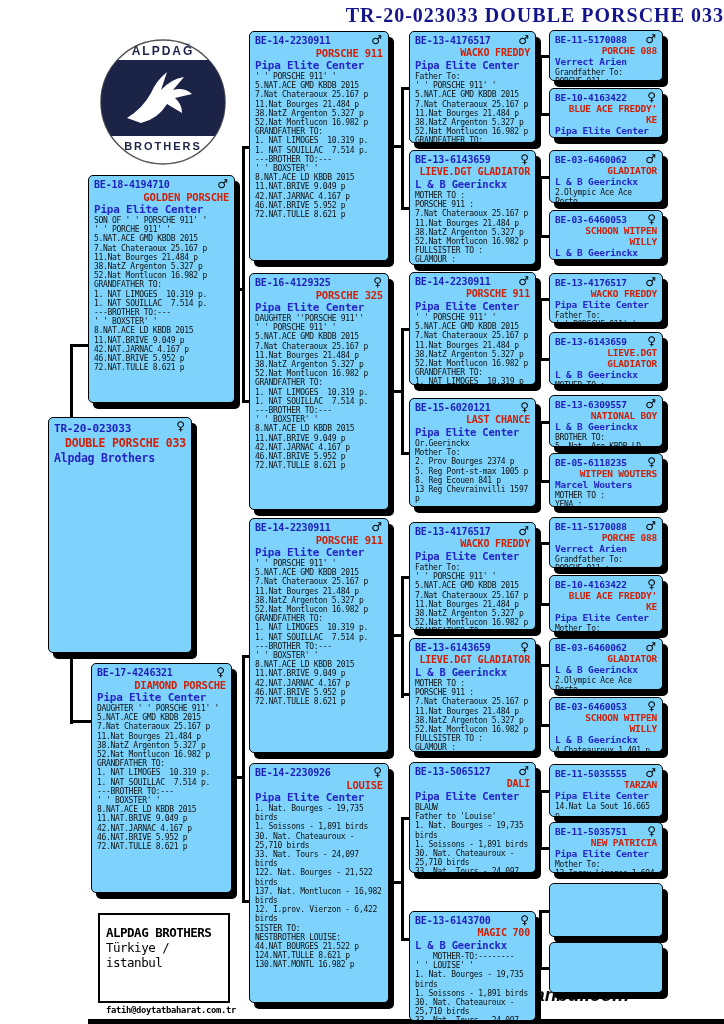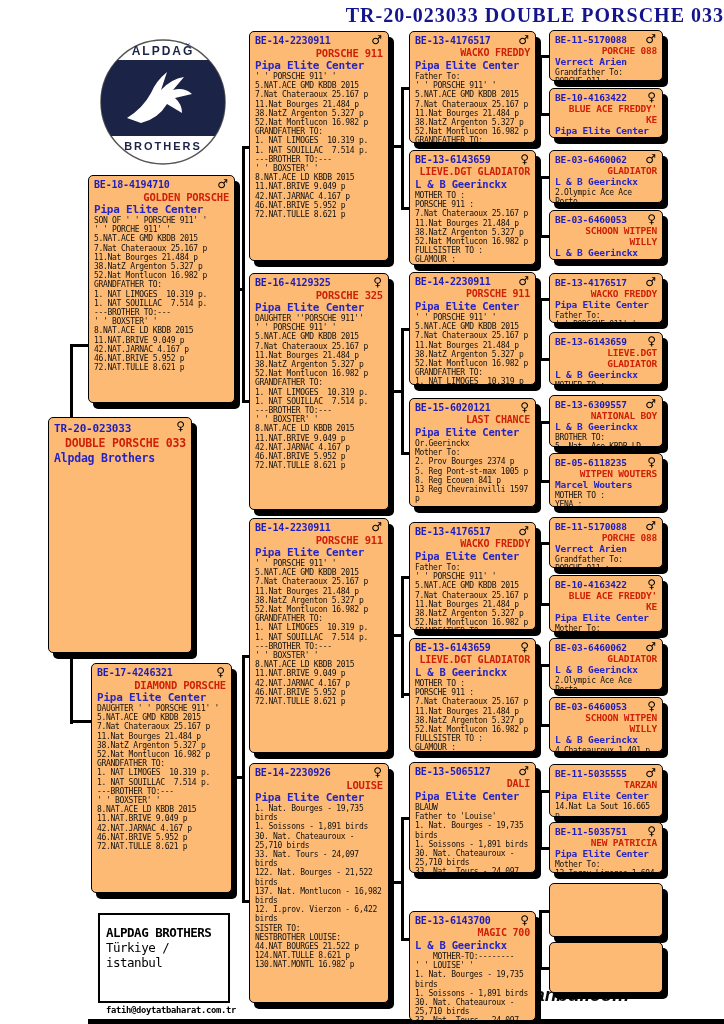--- a/index.html
+++ b/index.html
@@ -1,20 +1,20 @@
 <!DOCTYPE html>
 <html><head>
 <meta charset="utf-8">
 <style>
   html,body{margin:0;padding:0;background:#fff;}
   #page{position:relative;width:724px;height:1024px;background:#fff;overflow:hidden;
         font-family:"DejaVu Sans Mono",monospace;}
   .title{position:absolute;left:0;top:4px;width:724px;text-align:right;
          font:bold 20px "Liberation Serif",serif;color:#14148c;letter-spacing:1px;}
-  .box{position:absolute;background:#fdba74;border:1.6px solid #000;border-radius:5px;
+  .box{position:absolute;background:#7dd3fc;border:1.6px solid #000;border-radius:5px;
        box-shadow:5px 6px 0 #000;padding:3px 5px;overflow:hidden;z-index:2;box-sizing:border-box;}
   .sex{position:absolute;top:1px;right:6px;font:12px "DejaVu Sans",sans-serif;color:#000;}
   .ring{font:bold 10px/12px "DejaVu Sans Mono",monospace;color:#1d1dbb;letter-spacing:-0.2px;}
   .bname{font:bold 10.5px/12px "DejaVu Sans Mono",monospace;color:#cf2008;letter-spacing:-0.2px;text-align:right;}
   .loft{font:bold 11px/13px "DejaVu Sans Mono",monospace;color:#2525c6;letter-spacing:-0.2px;}
   .det{font:8px/9.2px "DejaVu Sans Mono",monospace;color:#101010;white-space:pre-wrap;letter-spacing:-0.3px;}
   .c3 .bname{font-size:10px;}
   .c3 .loft{font-size:10.5px;}
   .c4 .ring{font-size:9.5px;line-height:11px;}
   .c4 .bname{font-size:9.5px;line-height:11px;}

